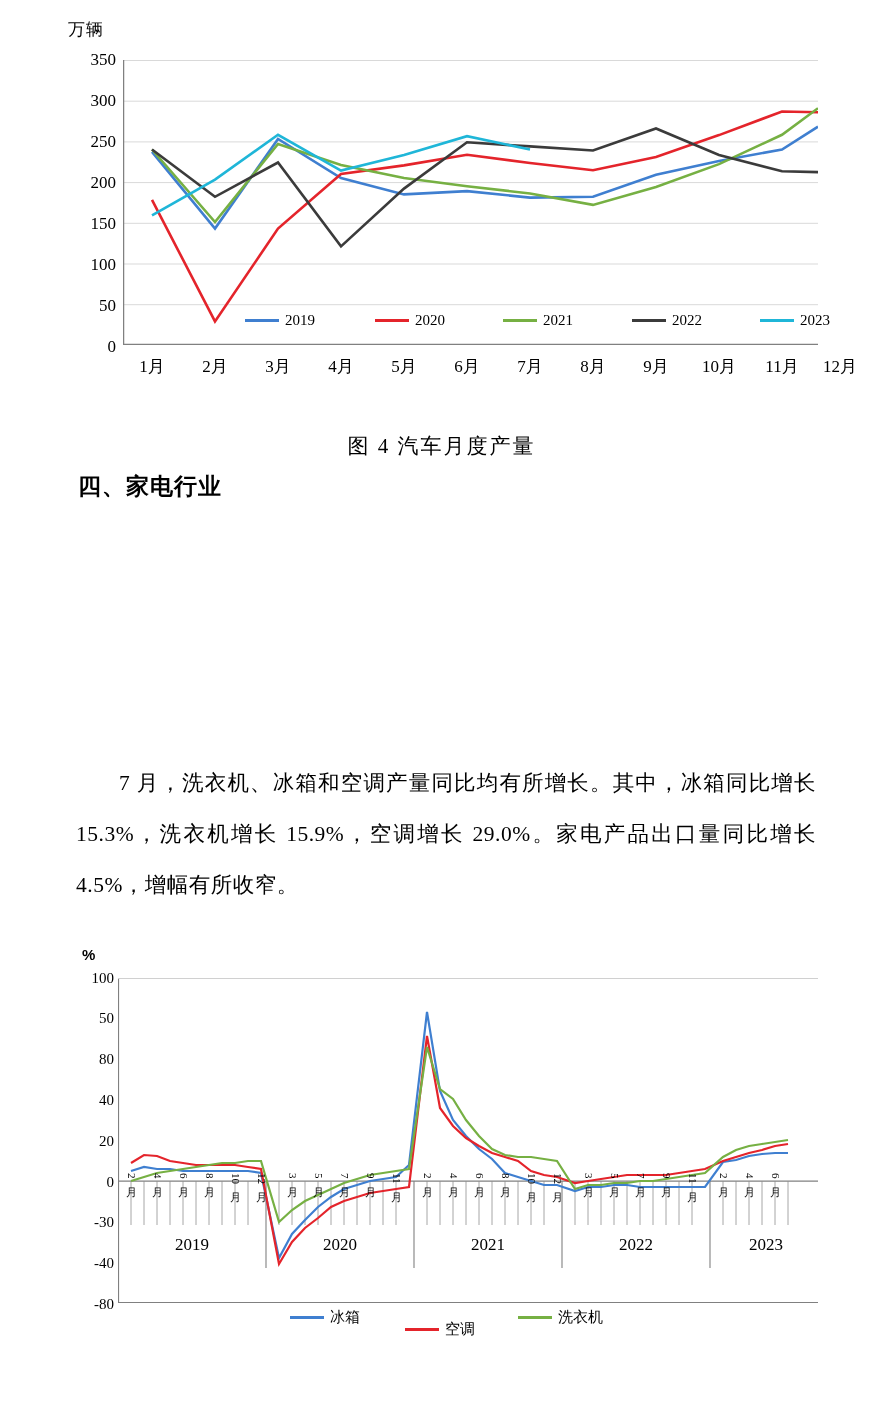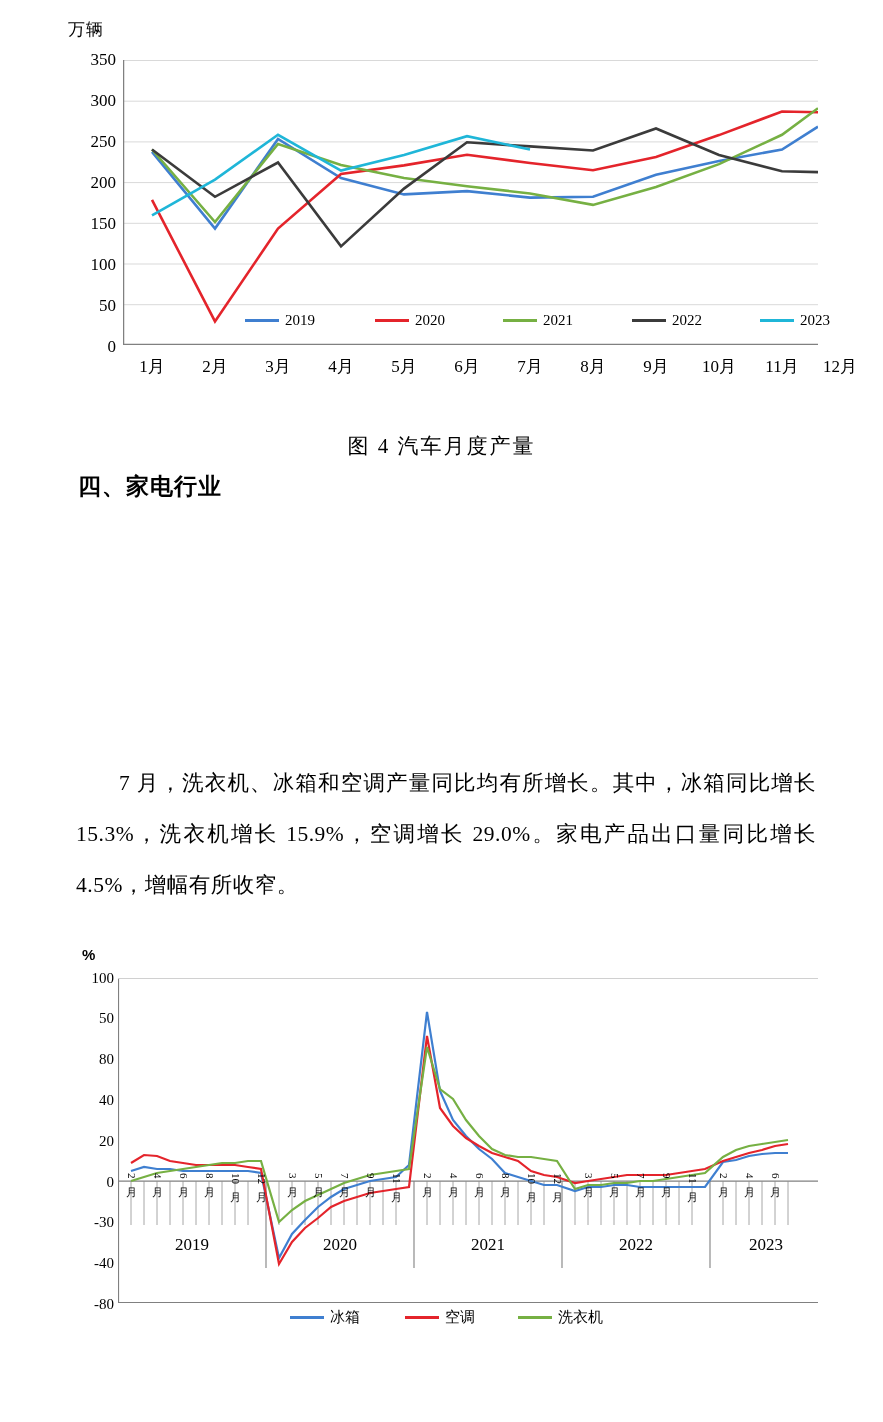--- a/index.html
+++ b/index.html
@@ -420,21 +420,21 @@
       <span style="left:370px">2021</span>
       <span style="left:518px">2022</span>
       <span style="left:648px">2023</span>
     </div>
 
     <div class="c5-legend">
       <div class="lg-item" style="left:0px;top:0px">
         <span class="lg-line" style="background:#3f7fd0"></span>
         <span>冰箱</span>
       </div>
-      <div class="lg-item" style="left:115px;top:0px">
+      <div class="lg-item" style="left:115px;top:12px">
         <span class="lg-line" style="background:#e4242b"></span>
         <span>空调</span>
       </div>
       <div class="lg-item" style="left:228px;top:0px">
         <span class="lg-line" style="background:#76b043"></span>
         <span>洗衣机</span>
       </div>
     </div>
   </div>
 

